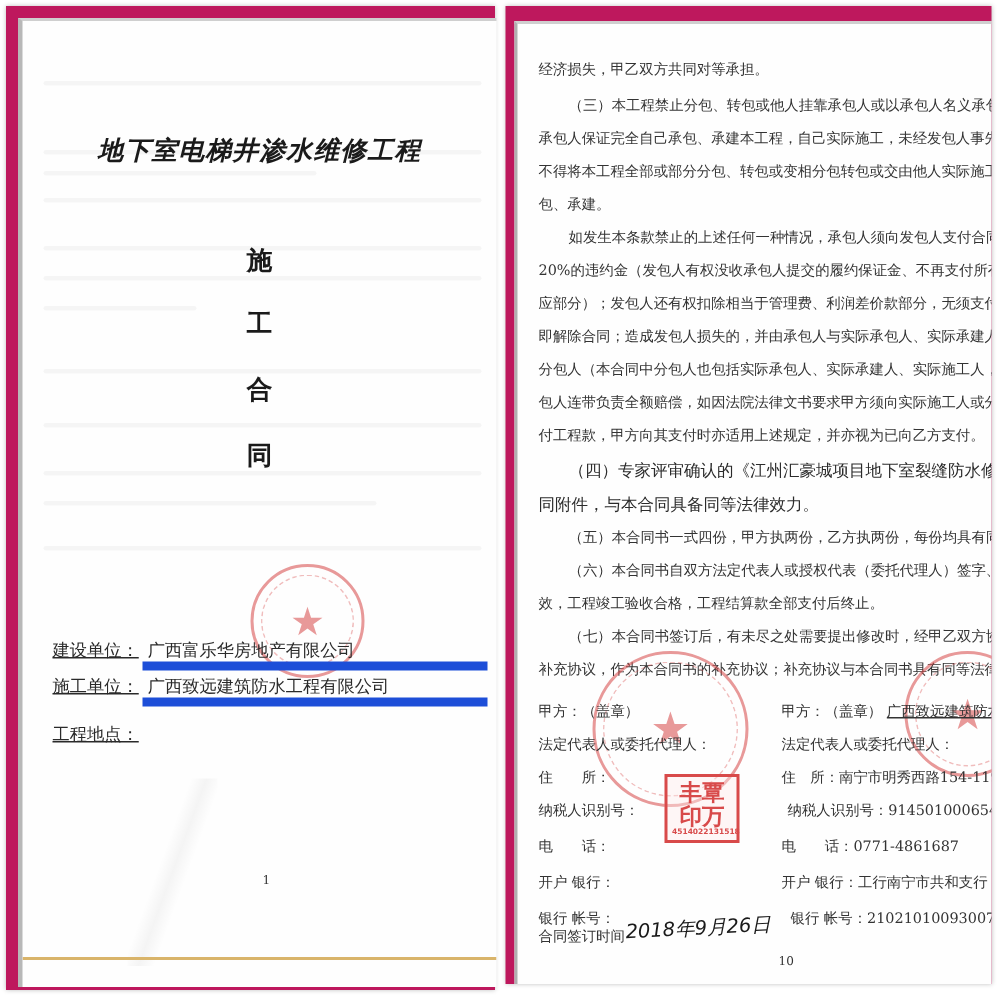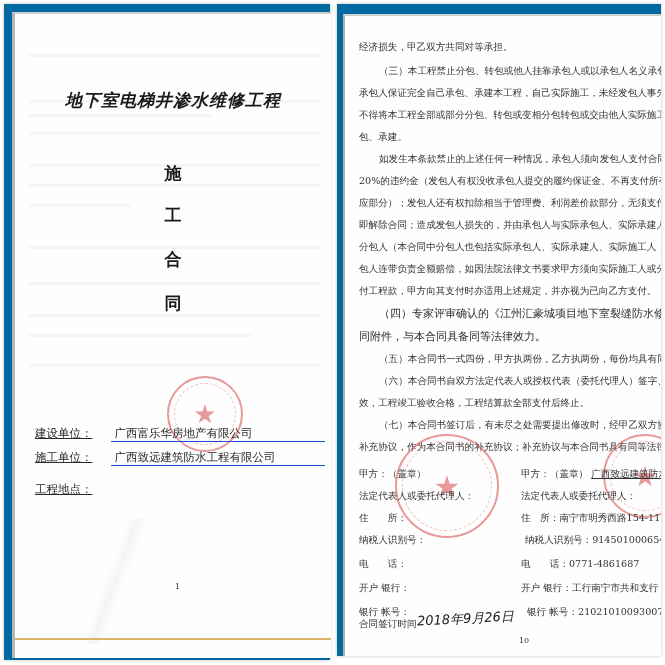--- a/index.html
+++ b/index.html
@@ -1,21 +1,21 @@
 <!DOCTYPE html>
 <html><head>
   <meta charset="utf-8">
   <style>
     html, body { margin:0; padding:0; }
     body {
       width:665px; height:665px; background:#ffffff; position:relative; overflow:hidden;
       font-family: "DejaVu Serif", "Liberation Serif", serif; color:#222;
     }
     .frame {
-      position:absolute; background:#0369a1;
+      position:absolute; background:#be185d;
       box-shadow: 0 0 3px rgba(0,0,0,0.25);
     }
     .frame.left { left:4px; top:4px; width:326px; height:656px; }
     .frame.right { left:337px; top:4px; width:324px; height:652px; }
     .page {
       position:absolute; background:#fefefe; overflow:hidden;
       border-left:3px solid #b8b8b8; border-top:2px solid #cfcfcf;
     }
     .frame.left .page { left:8px; top:8px; width:316px; height:644px; }
     .frame.right .page { left:6px; top:10px; width:316px; height:640px; border-left:2px solid #b0b0b0; }
@@ -26,21 +26,21 @@
     
     .cover-title {
       position:absolute; left:0; width:316px; top:75px; text-align:center;
       font-size:17px; font-weight:bold; letter-spacing:1px; color:#1a1a1a;font-style:italic;
     }
     .cover-char {
       position:absolute; left:0; width:316px; text-align:center; font-size:17px; font-weight:bold; color:#1a1a1a;
     }
     .info-row { position:absolute; left:20px; width:290px; font-size:11.5px; color:#2a2a2a; display:flex; }
     .info-row .lbl { white-space:nowrap;text-decoration:underline; }
-    .info-row .val { flex:1; border-bottom:1px solid #1d4ed8; padding-left:4px; white-space:nowrap; margin-left:18px; }
+    .info-row .val { flex:1; border-bottom:6px solid #1d4ed8; padding-left:4px; white-space:nowrap; margin-left:2px; }
     .page-num { position:absolute; font-size:8px; color:#333; }
     .fold {
       position:absolute; left:70px; top:505px; width:60px; height:125px;
       background:linear-gradient(110deg, rgba(0,0,0,0) 40%, rgba(0,0,0,0.04) 50%, rgba(0,0,0,0) 60%);
     }
     .gold-line { position:absolute; left:0; right:0; top:624px; height:2px; background:#d9b46a; }
 
     
     .stamp {
       position:absolute; border-radius:50%; border:2px solid rgba(214,70,70,0.55);
@@ -143,20 +143,25 @@
     <div class="sig" style="left:14px;top:452px">甲方：（盖章）</div>
     <div class="sig" style="left:14px;top:474px">法定代表人或委托代理人：</div>
     <div class="sig" style="left:14px;top:496px">住　　所：</div>
     <div class="sig" style="left:14px;top:518px">纳税人识别号：</div>
     <div class="sig" style="left:14px;top:542px">电　　话：</div>
     <div class="sig" style="left:14px;top:566px">开户 银行：</div>
     <div class="sig" style="left:14px;top:590px">银行 帐号：</div>
     <div class="sig" style="left:14px;top:602px">合同签订时间</div>
     <div class="handwriting" style="left:72px;top:594px">2018年9月26日</div>
 
+    <div class="seal-square" style="left:98px;top:500px;width:40px;height:40px;">
+      <span>丰</span><span>覃</span><br>
+      <span>印</span><span>万</span>
+      <span class="num">4514022131518</span>
+    </div>
 
     <div class="sig" style="left:176px;top:452px">
       <span>甲方：（盖章）</span>
       <u>广西致远建筑防水工程</u>
     </div>
     <div class="sig" style="left:176px;top:474px">法定代表人或委托代理人：</div>
     <div class="sig" style="left:176px;top:496px">
       <span>住　所：</span><span>南宁市明秀西路154-119 号</span>
     </div>
     <div class="sig" style="left:180px;top:518px">

